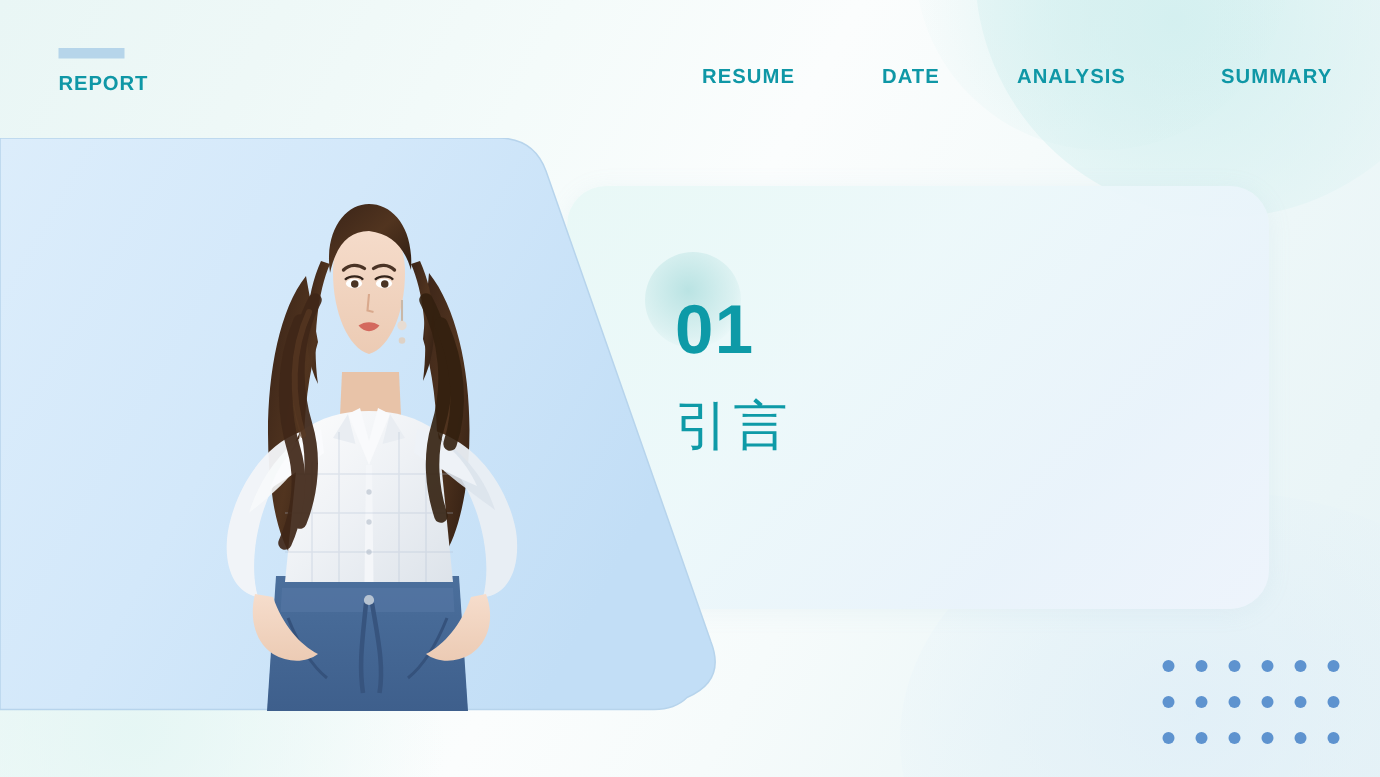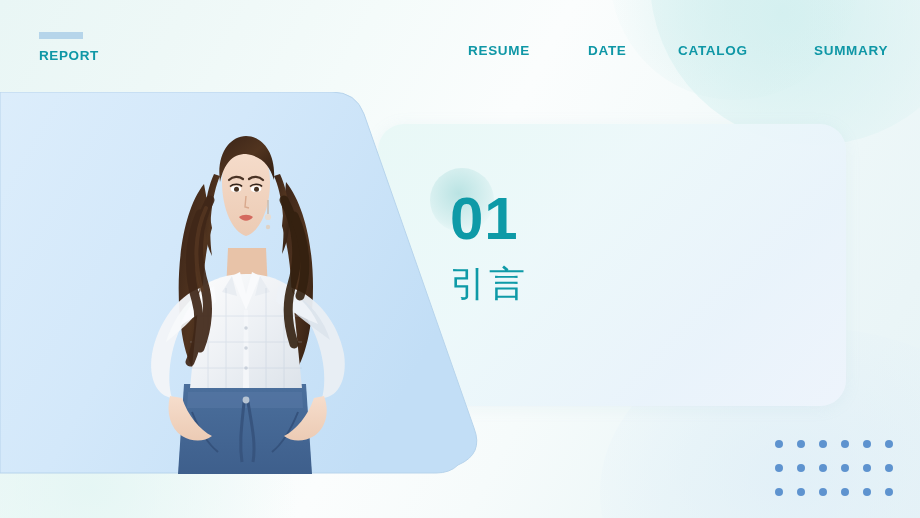--- a/index.html
+++ b/index.html
@@ -161,21 +161,21 @@
   }
 
   
   .section-block {
     position: absolute;
     left: 450px;
     top: 190px;
     z-index: 5;
   }
   .section-number {
-    font-size: 60px;
+    font-size: 46px;
     font-weight: bold;
     line-height: 58px;
     letter-spacing: 1px;
     color: #0e9aa7;
   }
   .section-title {
     margin-top: 16px;
     font-size: 36px;
     font-weight: normal;
     letter-spacing: 3px;
@@ -212,21 +212,21 @@
   <div class="header">
 
     <div class="brand">
       <div class="brand-bar"></div>
       <div class="brand-label">REPORT</div>
     </div>
 
     <nav class="nav">
       <div class="nav-item nav-catalog">RESUME</div>
       <div class="nav-item nav-date">DATE</div>
-      <div class="nav-item nav-analysis">CATALOG</div>
+      <div class="nav-item nav-analysis">ANALYSIS</div>
       <div class="nav-item nav-summary">SUMMARY</div>
     </nav>
 
   </div>
 
   <div class="main-card"></div>
 
   <div class="blob blob-behind01"></div>
 
   <div class="left-panel">

